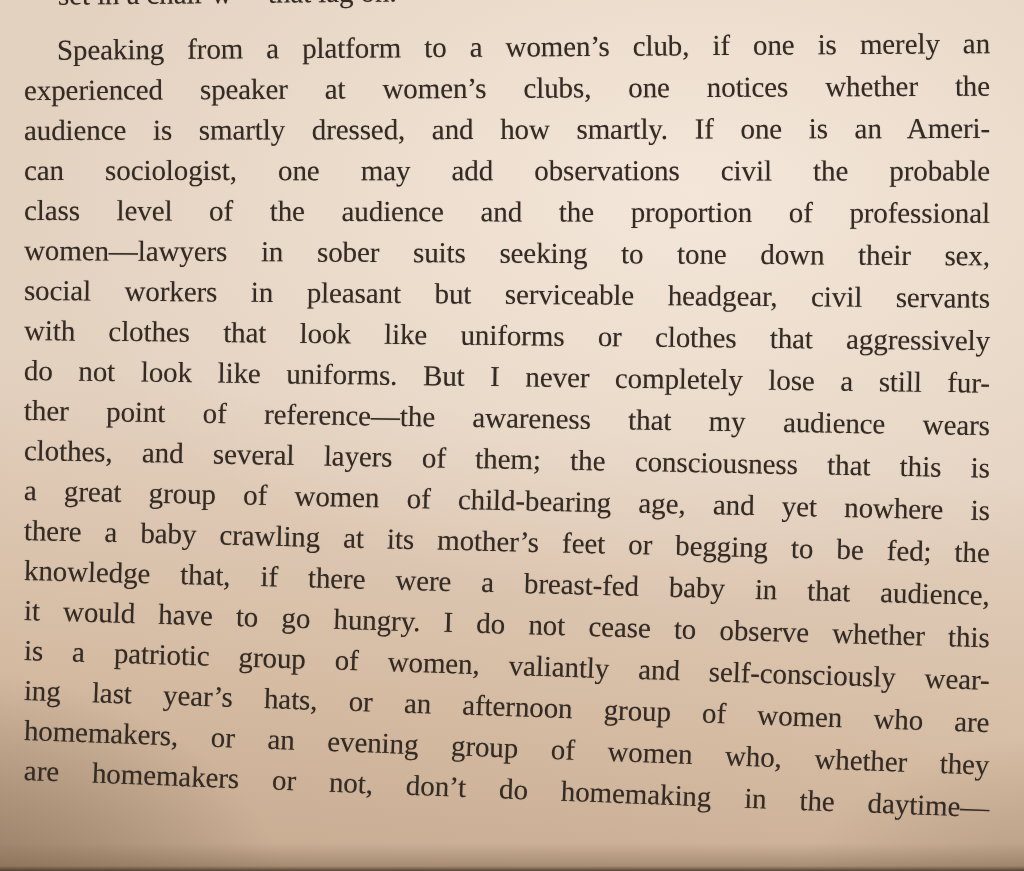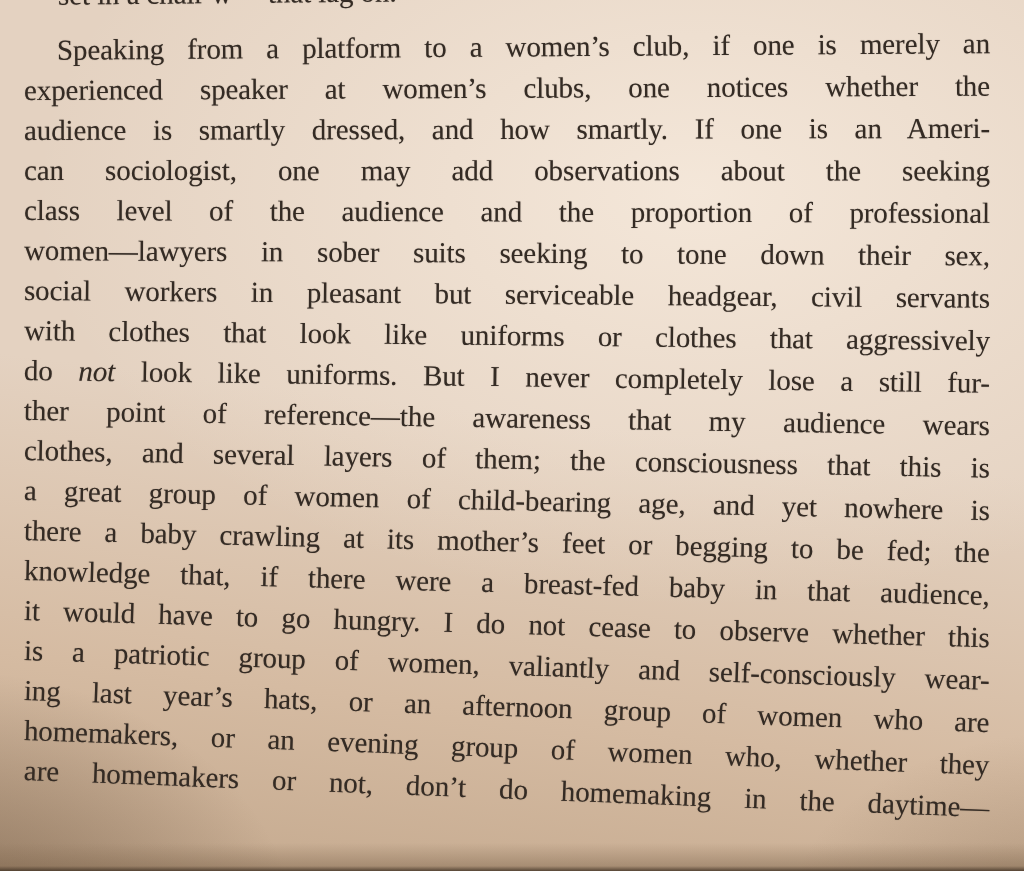--- a/index.html
+++ b/index.html
@@ -40,35 +40,35 @@
     line-height:40px;
     height:40px;
     white-space:nowrap;
     text-align:justify;
     text-align-last:justify;
     transform-origin:0 50%;
     letter-spacing:-0.1px;
   }
   .line.justified{ white-space:normal; }
   .line.indented{ text-indent:33px; }
-  .line .it{ font-style:italic; }
+  .line .it{ }
 </style>
 </head>
 <body>
 
 <div class="photo">
   <div class="page-text">
     <div class="clip-window">
         <div class="line" style="transform: rotate(-0.55deg);"><span>set in a chair w— that lag on.</span></div>
       </div>
     <div class="lines">
         <div class="line justified indented" style="transform: rotate(-0.41deg);"><span>Speaking from a platform to a women’s club, if one is merely an</span></div>
         <div class="line justified" style="transform: rotate(-0.26deg);"><span>experienced speaker at women’s clubs, one notices whether the</span></div>
         <div class="line justified" style="transform: rotate(-0.12deg);"><span>audience is smartly dressed, and how smartly. If one is an Ameri-</span></div>
-        <div class="line justified" style="transform: rotate(0.03deg);"><span>can sociologist, one may add observations about the seeking</span></div>
+        <div class="line justified" style="transform: rotate(0.03deg);"><span>can sociologist, one may add observations civil the probable</span></div>
         <div class="line justified" style="transform: rotate(0.17deg);"><span>class level of the audience and the proportion of professional</span></div>
         <div class="line justified" style="transform: rotate(0.32deg);"><span>women—lawyers in sober suits seeking to tone down their sex,</span></div>
         <div class="line justified" style="transform: rotate(0.46deg);"><span>social workers in pleasant but serviceable headgear, civil servants</span></div>
         <div class="line justified" style="transform: rotate(0.61deg);"><span>with clothes that look like uniforms or clothes that aggressively</span></div>
         <div class="line justified" style="transform: rotate(0.75deg);"><span>do </span><span class="it">not</span><span> look like uniforms. But I never completely lose a still fur-</span></div>
         <div class="line justified" style="transform: rotate(0.9deg);"><span>ther point of reference—the awareness that my audience wears</span></div>
         <div class="line justified" style="transform: rotate(1.04deg);"><span>clothes, and several layers of them; the consciousness that this is</span></div>
         <div class="line justified" style="transform: rotate(1.19deg);"><span>a great group of women of child-bearing age, and yet nowhere is</span></div>
         <div class="line justified" style="transform: rotate(1.33deg);"><span>there a baby crawling at its mother’s feet or begging to be fed; the</span></div>
         <div class="line justified" style="transform: rotate(1.48deg);"><span>knowledge that, if there were a breast-fed baby in that audience,</span></div>

